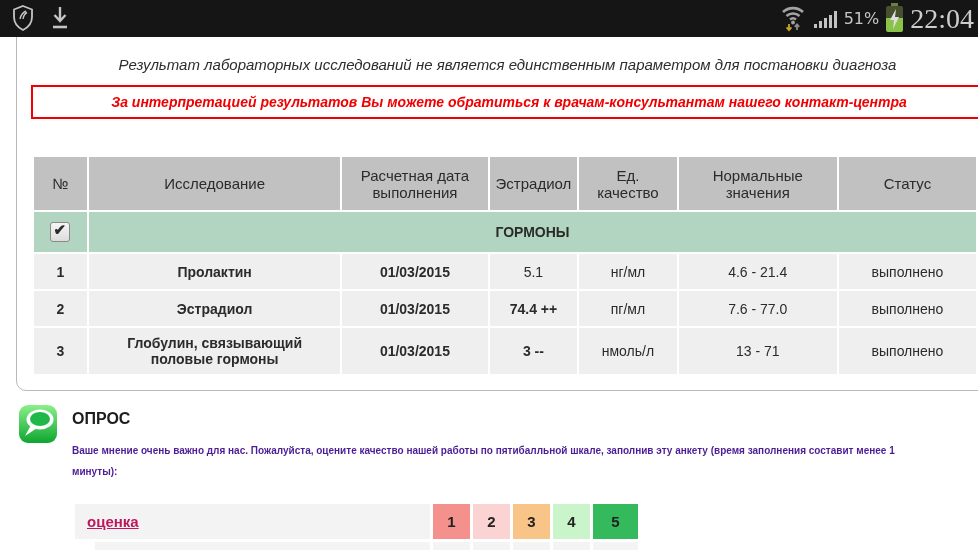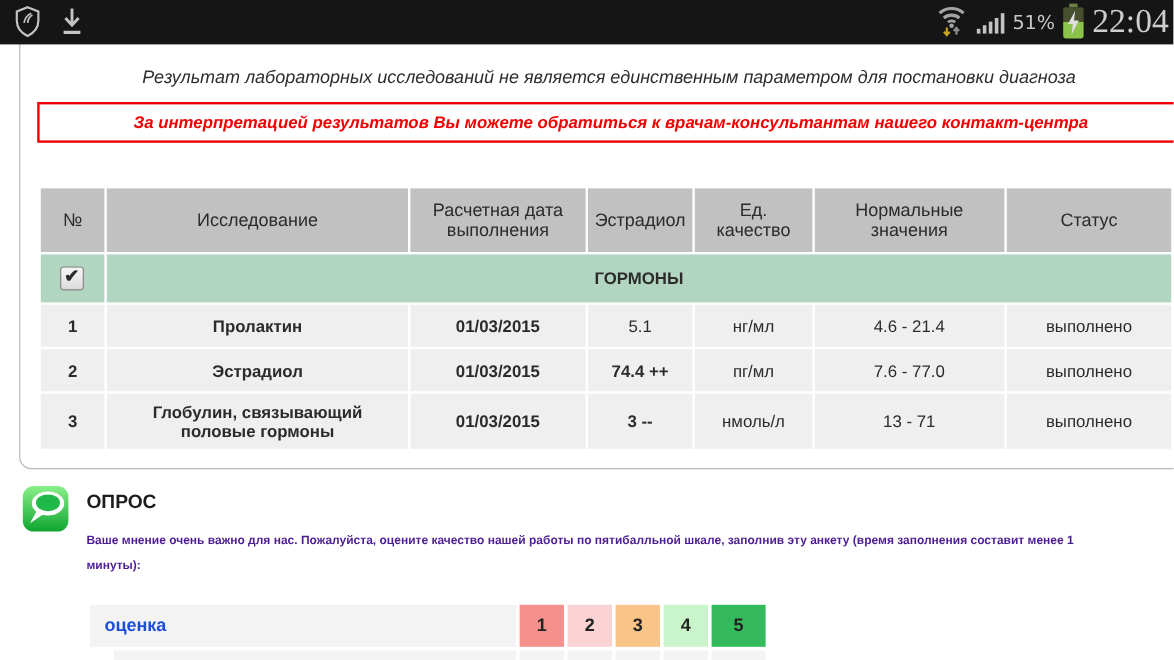--- a/index.html
+++ b/index.html
@@ -68,21 +68,21 @@
   
   .chat-icon{position:absolute;left:18px;top:404px;width:40px;height:40px;z-index:2;}
   .survey-title{position:absolute;left:72px;top:410px;font-size:16px;font-weight:bold;color:#1d1d1d;z-index:2;}
   .survey-desc{
     position:absolute;left:72px;top:440px;width:845px;font-size:10px;font-weight:bold;
     color:#4c1d95;line-height:21px;z-index:2;
   }
   .survey-row{position:absolute;left:75px;top:504px;display:flex;gap:3px;z-index:2;}
   .survey-label-cell{
     width:343px;height:35px;background:#f3f3f3;display:flex;align-items:center;
-    padding-left:12px;font-size:15px;font-weight:bold;color:#1d4ed8;
+    padding-left:12px;font-size:15px;font-weight:bold;color:#be185d;text-decoration:underline;
   }
   .rating-cell{
     width:37px;height:35px;display:flex;align-items:center;justify-content:center;
     font-size:15px;font-weight:bold;color:#222;cursor:pointer;
   }
   .rating-cell:last-child{width:45px;}
   .survey-row2{position:absolute;left:95px;top:542px;display:flex;gap:3px;z-index:2;}
   .survey-row2 .stub-wide{width:335px;height:12px;background:#f4f4f4;}
   .survey-row2 .stub{width:37px;height:12px;background:#f4f4f4;}
   .survey-row2 .stub:last-child{width:45px;}

